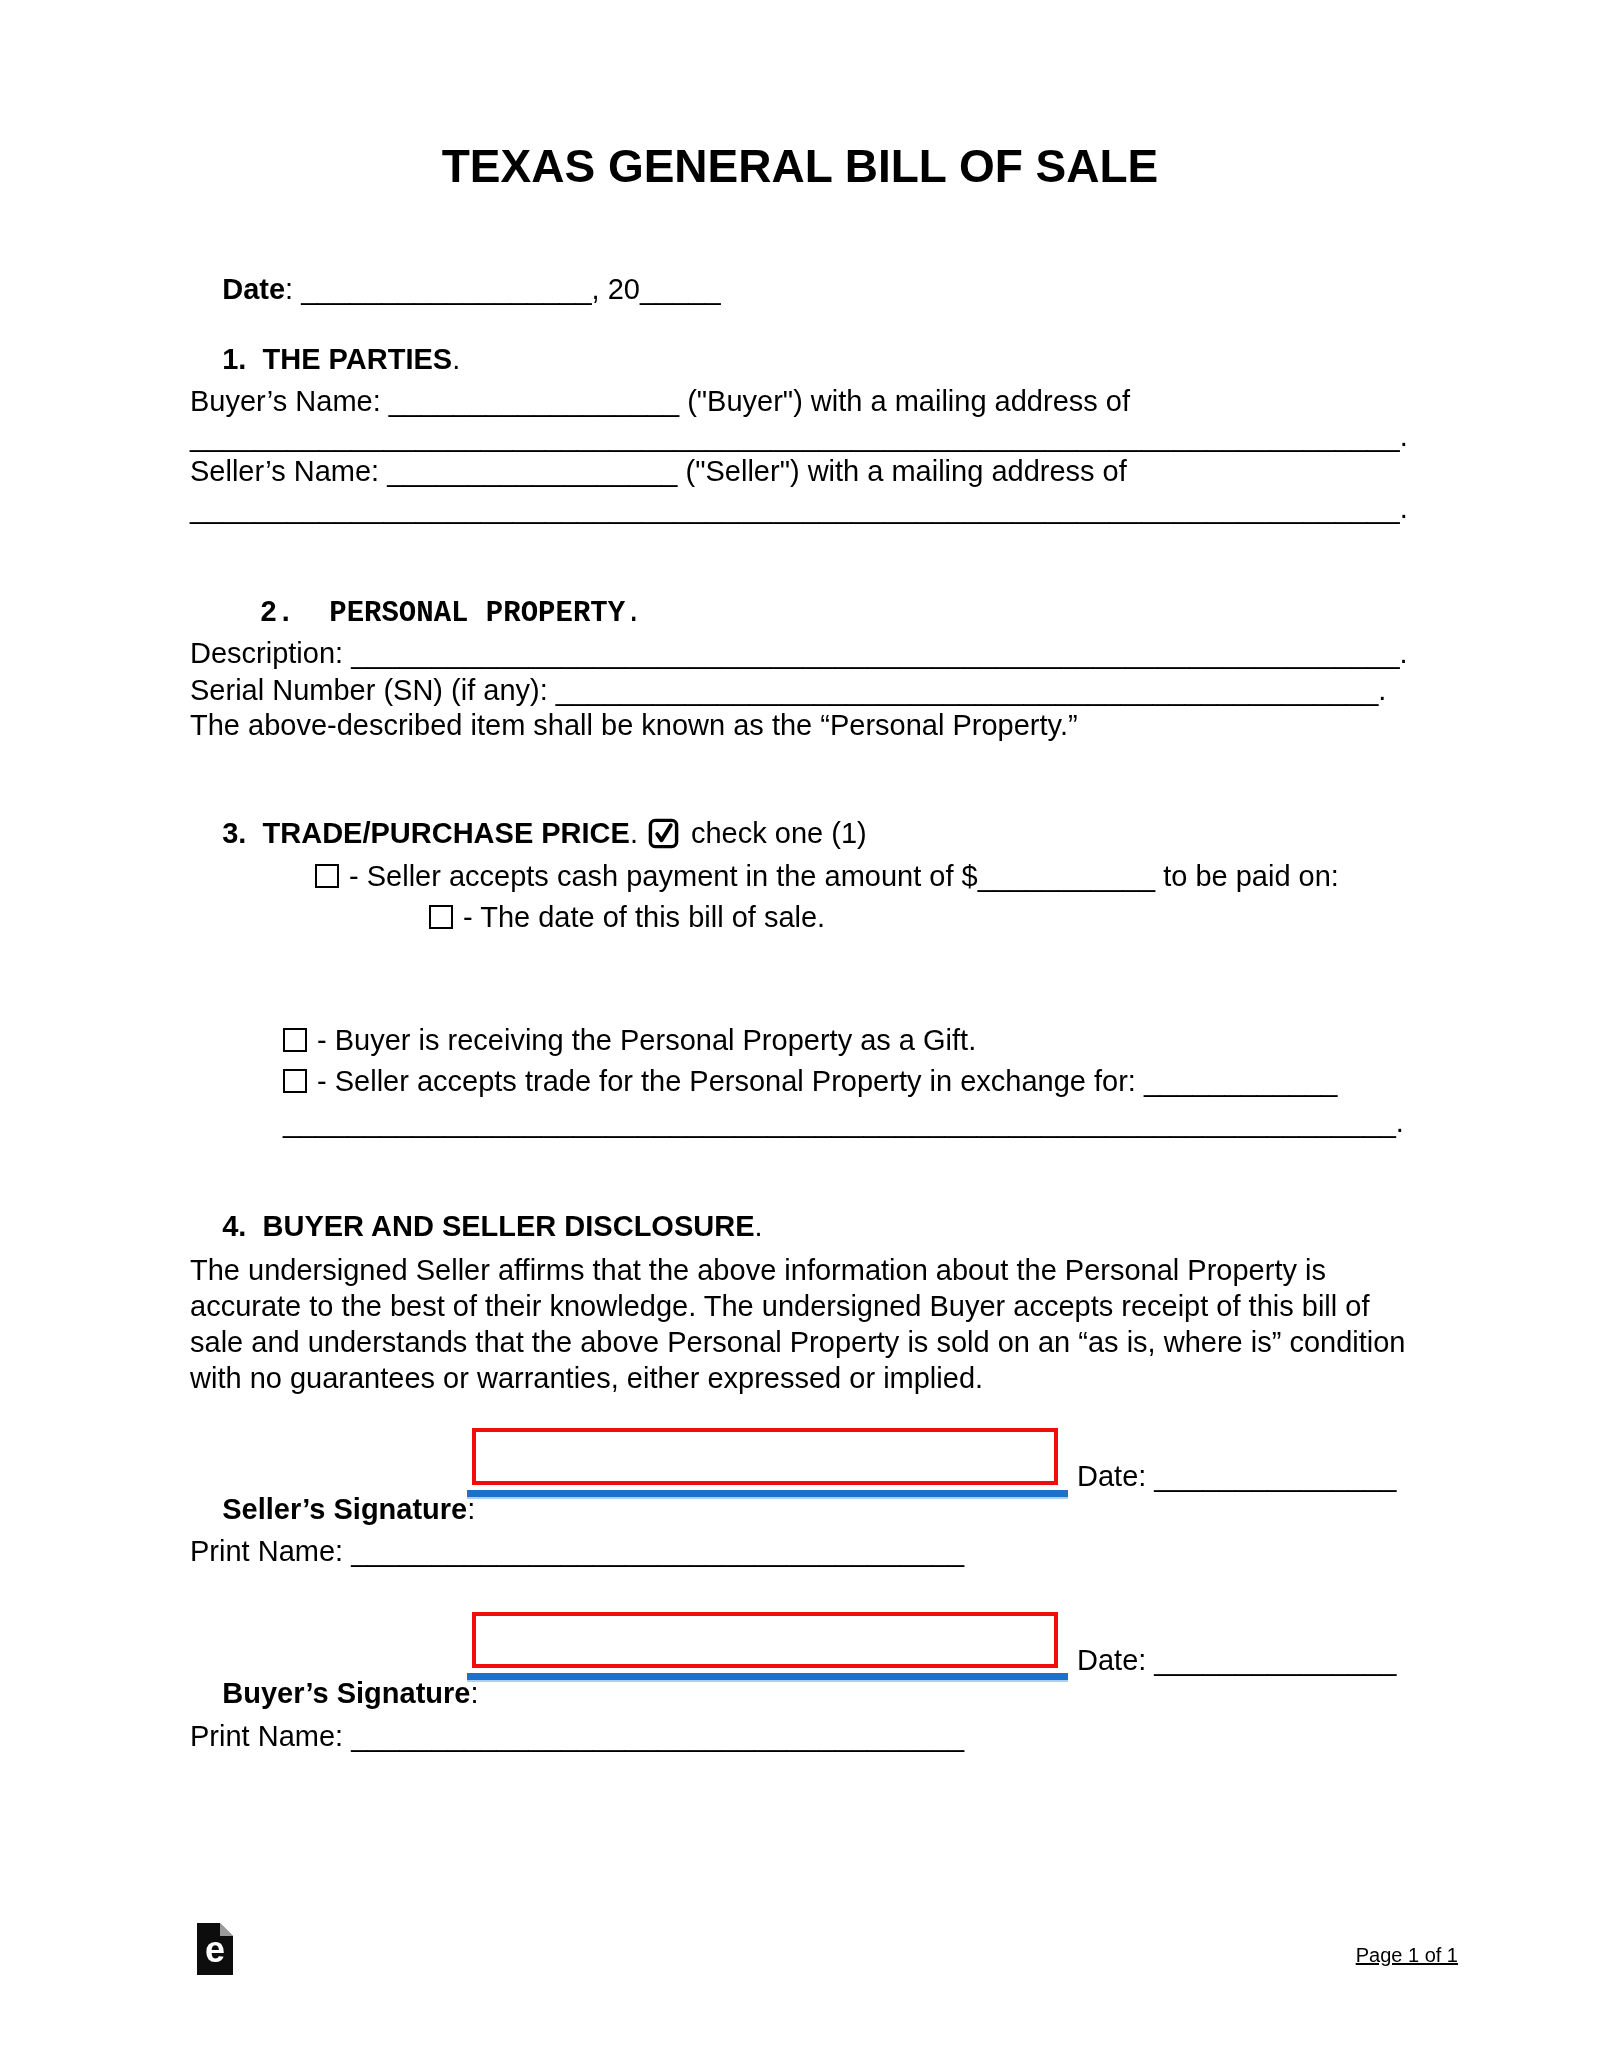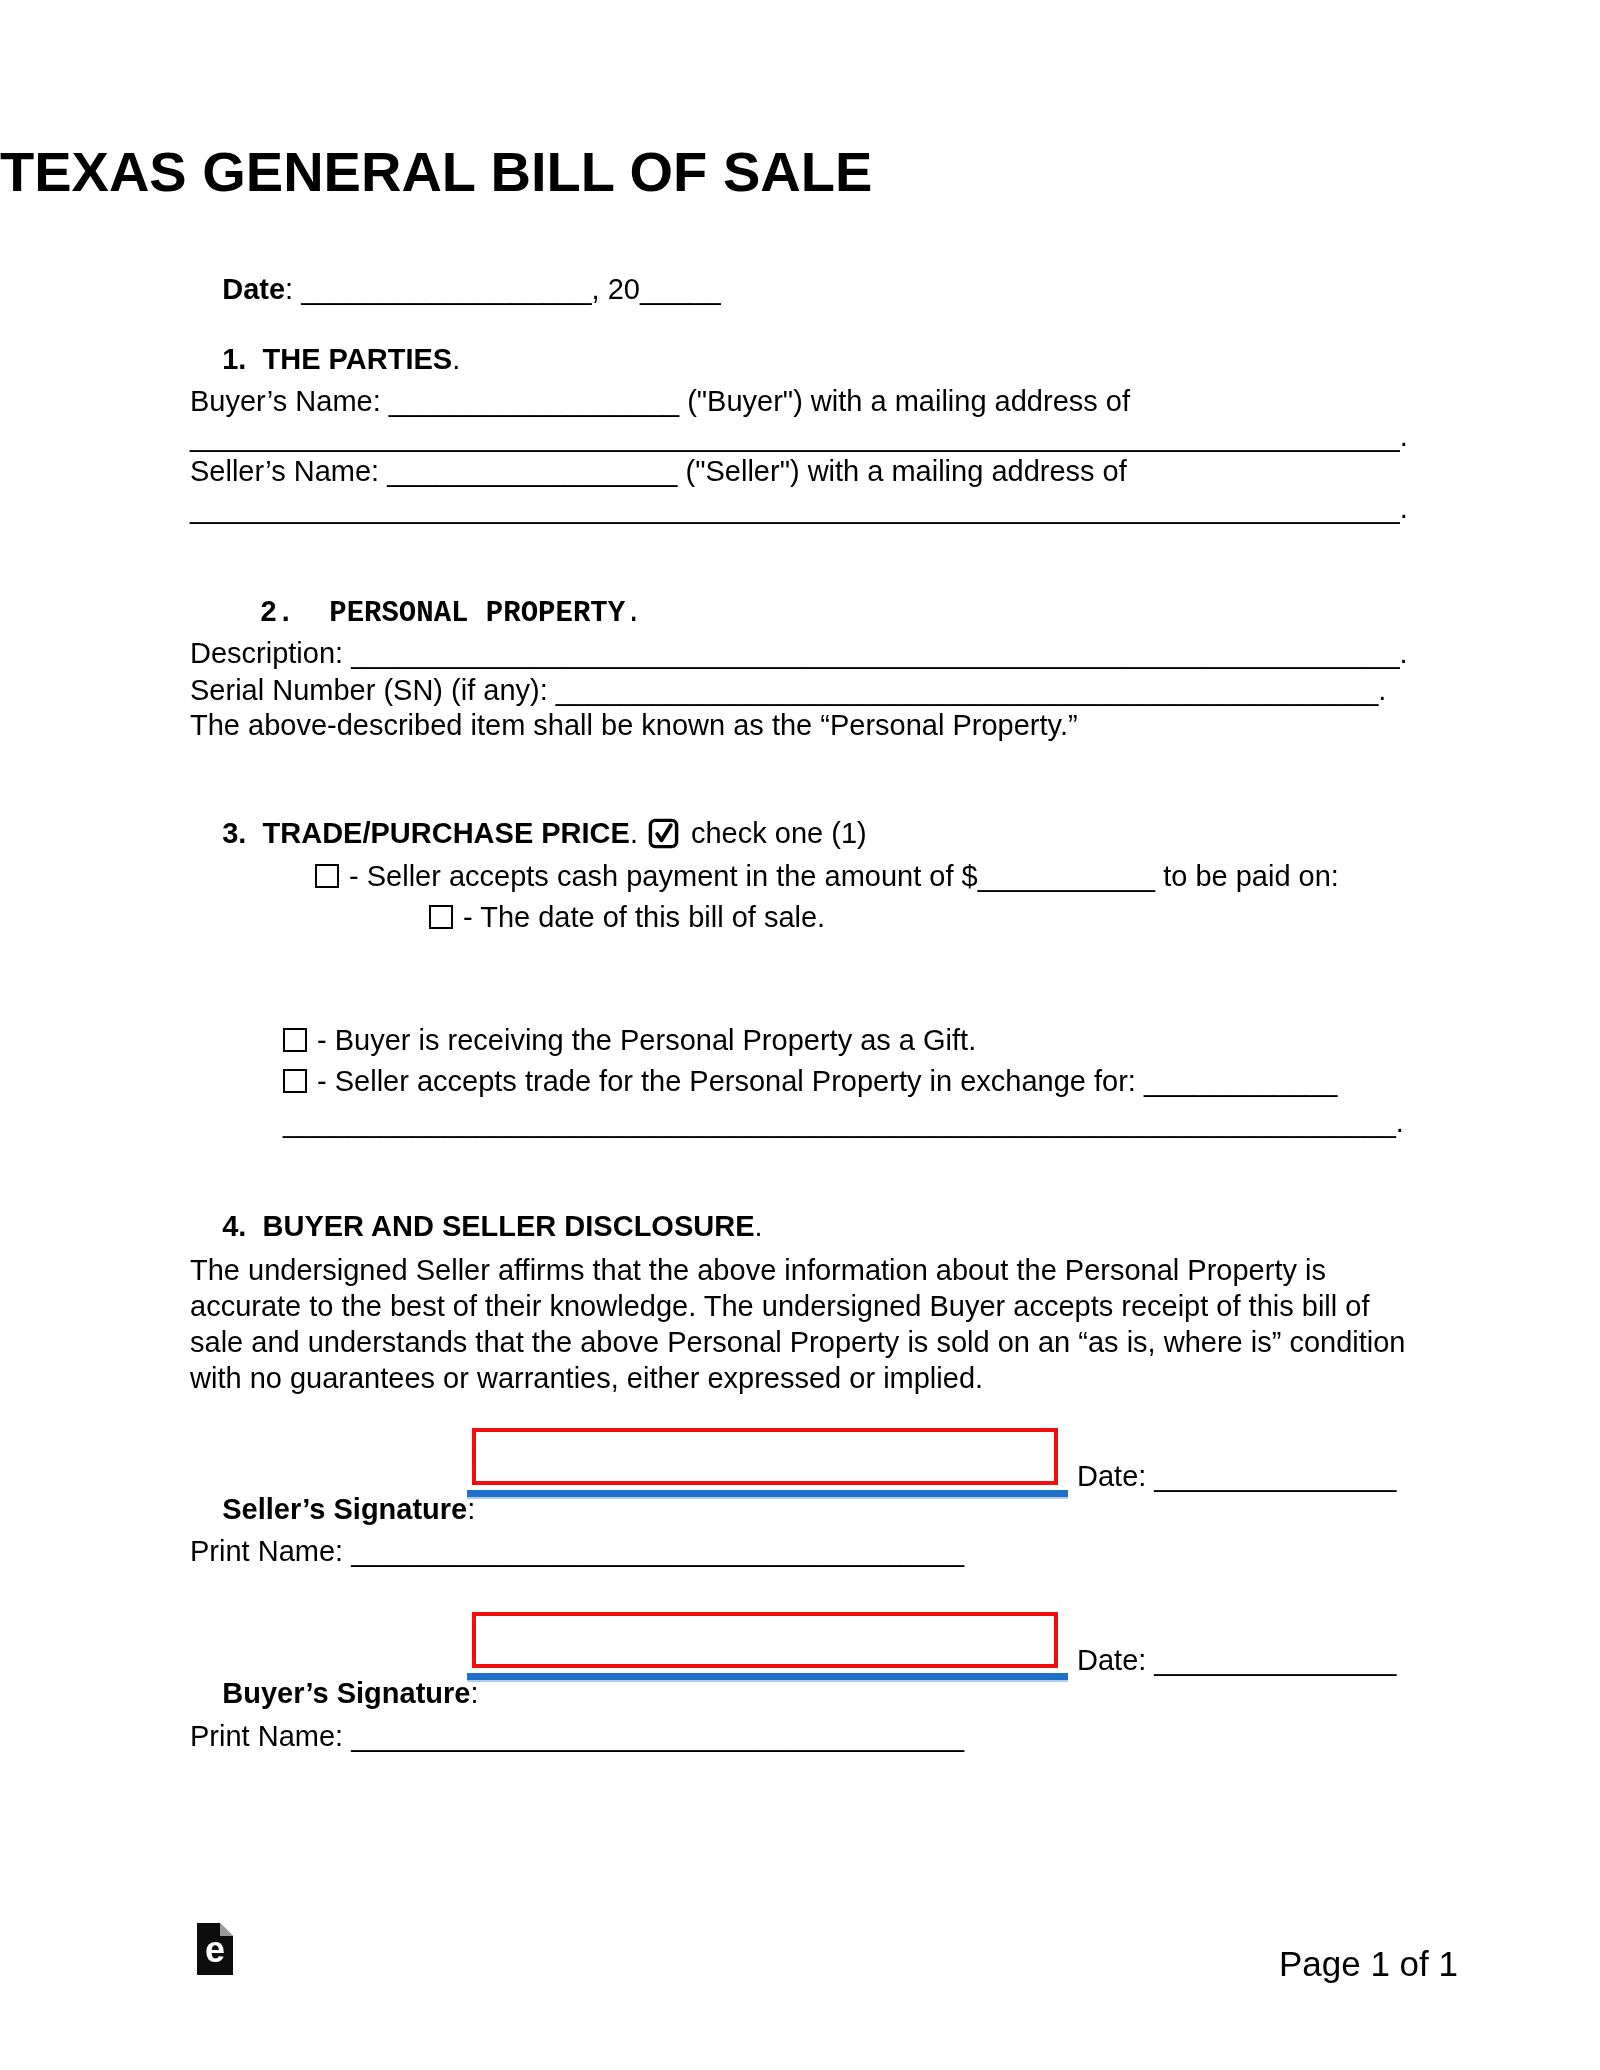--- a/index.html
+++ b/index.html
@@ -6,21 +6,21 @@
   .page {
     position:relative; width:1600px; height:2070px; background:#ffffff;
     font-family:"Liberation Sans","DejaVu Sans",sans-serif;
     font-size:29px; color:#000; overflow:hidden;
   }
   .abs { position:absolute; }
   .line { white-space:pre; }
   .b { font-weight:bold; }
   .title {
     position:absolute; top:140px; left:0; width:100%;
-    text-align:left; font-size:56px; font-weight:bold; line-height:1.15;
+    text-align:center; font-size:46px; font-weight:bold; line-height:1.15;
   }
   .heading { position:absolute; left:190px; white-space:pre; }
   .heading .num-title { font-weight:bold; }
   .chk-note { font-weight:normal; }
   .check-icon { display:inline-block; vertical-align:-6px; margin:0 12px 0 10px; }
   .row { position:absolute; white-space:pre; }
   .cbox {
     display:inline-block; width:20px; height:20px;
     border:2px solid #000; margin-right:10px; transform:translateY(2px);
     background:#fff;
@@ -46,21 +46,21 @@
     text-align:center; color:#fff; font-weight:bold; font-size:36px;
   }
   .logo .fold-flap {
     position:absolute; top:0; right:0; width:0; height:0;
     border-bottom:13px solid #9a9a9a; border-right:13px solid transparent;
   }
   .logo .fold-cut {
     position:absolute; top:0; right:0; width:0; height:0;
     border-top:13px solid #ffffff; border-left:13px solid transparent;
   }
-  .pagenum { position:absolute; top:1944px; right:142px; font-size:35px; white-space:pre; }
+  .pagenum { position:absolute; top:1944px; right:142px; font-size:20px; white-space:pre;text-decoration:underline; }
 </style>
 </head>
 <body>
 
 <div class="page">
 
   <div class="title">TEXAS GENERAL BILL OF SALE</div>
 
   <div class="abs line" style="left:190px; top:240px;">
     <span class="b">Date</span><span>: __________________, 20_____</span>

